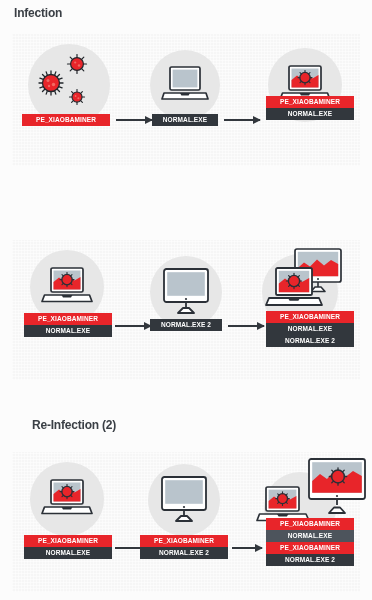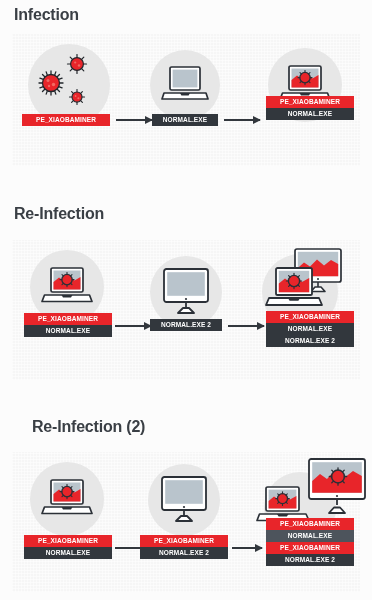--- a/index.html
+++ b/index.html
@@ -6,21 +6,21 @@
   html,body{
     width:372px; height:600px;
     background:#fdfdfd;
     font-family:"Liberation Sans", sans-serif;
     overflow:hidden;
   }
   .page{ position:relative; width:372px; height:600px; background:#fcfcfc; }
 
   .section{ position:absolute; left:0; width:372px; }
   .sec-title{
-    font-size:16px; font-weight:700; color:#3a3f45;
+    font-size:12px; font-weight:700; color:#3a3f45;
     letter-spacing:-.2px; padding-left:14px;
   }
   .panel{
     position:absolute; left:12px; width:348px;
     background:#f6f6f6;
     background-image:
       repeating-linear-gradient(0deg, rgba(255,255,255,.55) 0 1px, rgba(0,0,0,0) 1px 3px),
       repeating-linear-gradient(90deg, rgba(255,255,255,.5) 0 1px, rgba(0,0,0,0) 1px 3px);
   }
 
@@ -186,23 +186,20 @@
         <path d="M3.5 28 H48.5 L51 34.5 H1 Z" fill="#ffffff" stroke="#2b3037" stroke-width="1.7" stroke-linejoin="round"></path>
         <path d="M20.5 28 h11 l-1.5 2.5 h-8 Z" fill="#2b3037"></path>
       </svg>
     </div>
   </div>
   <div class="stack" style="left:266px; top:96px; width:88px;">
     <div class="lbl red">PE_XIAOBAMINER</div>
     <div class="lbl dark">NORMAL.EXE</div>
   </div>
 
-  <div class="section" style="top:205px;">
-    <div class="sec-title">Re-Infection</div>
-  </div>
   <div class="panel" style="top:240px; height:140px;"></div>
 
   <div class="node" style="left:30px; top:250px; width:74px; height:74px;">
     <div class="circ" style="left:0;top:0;width:74px;height:74px;"></div>
     <div style="position:absolute; left:11px; top:17px;">
       <svg width="52" height="40" viewBox="0 0 52 40">
         <rect x="10" y="1" width="32" height="24" rx="1.6" fill="#ffffff" stroke="#2b3037" stroke-width="1.7"></rect>
         <rect x="12.5" y="3.5" width="27" height="19" fill="#b9c4cc"></rect>
         <path d="M12.5 15 L18 10.5 L23 14 L28 8.5 L33.5 13.5 L39.5 10 V22.5 H12.5 Z" fill="#e8252a"></path>
         <circle cx="26" cy="12.6" r="5.2" fill="#e8252a" stroke="#2b3037" stroke-width="1.3"></circle>

